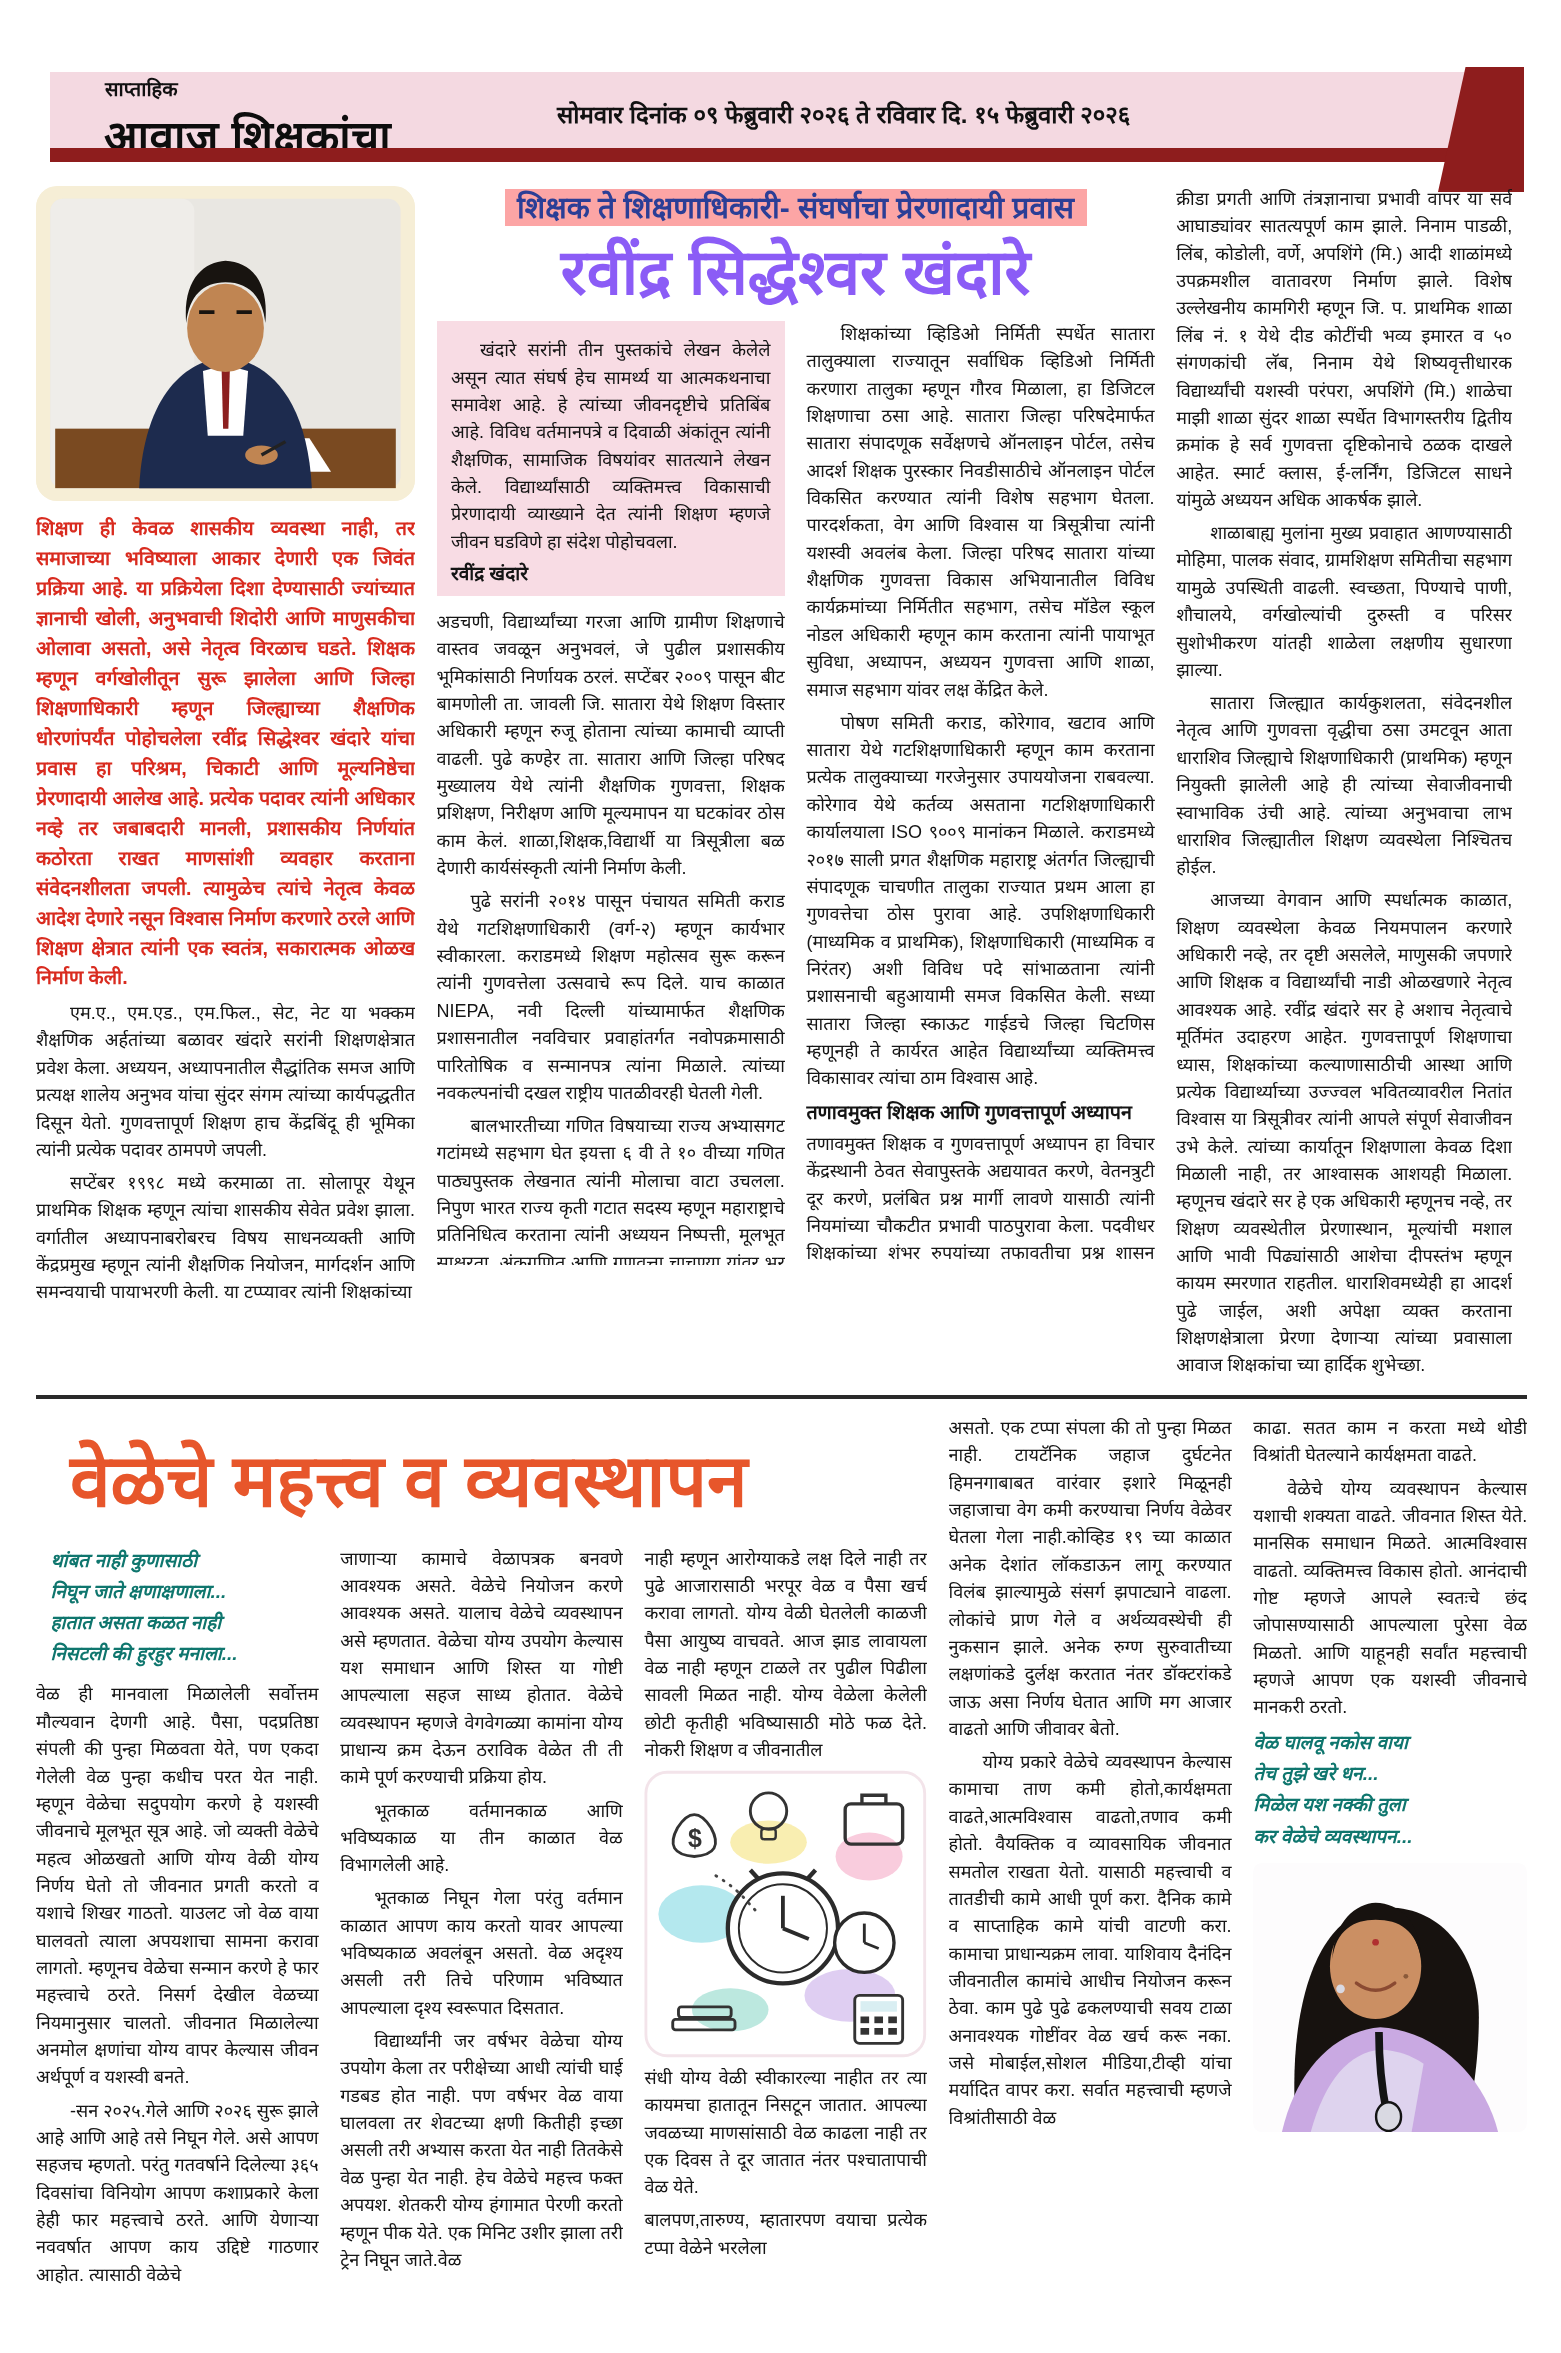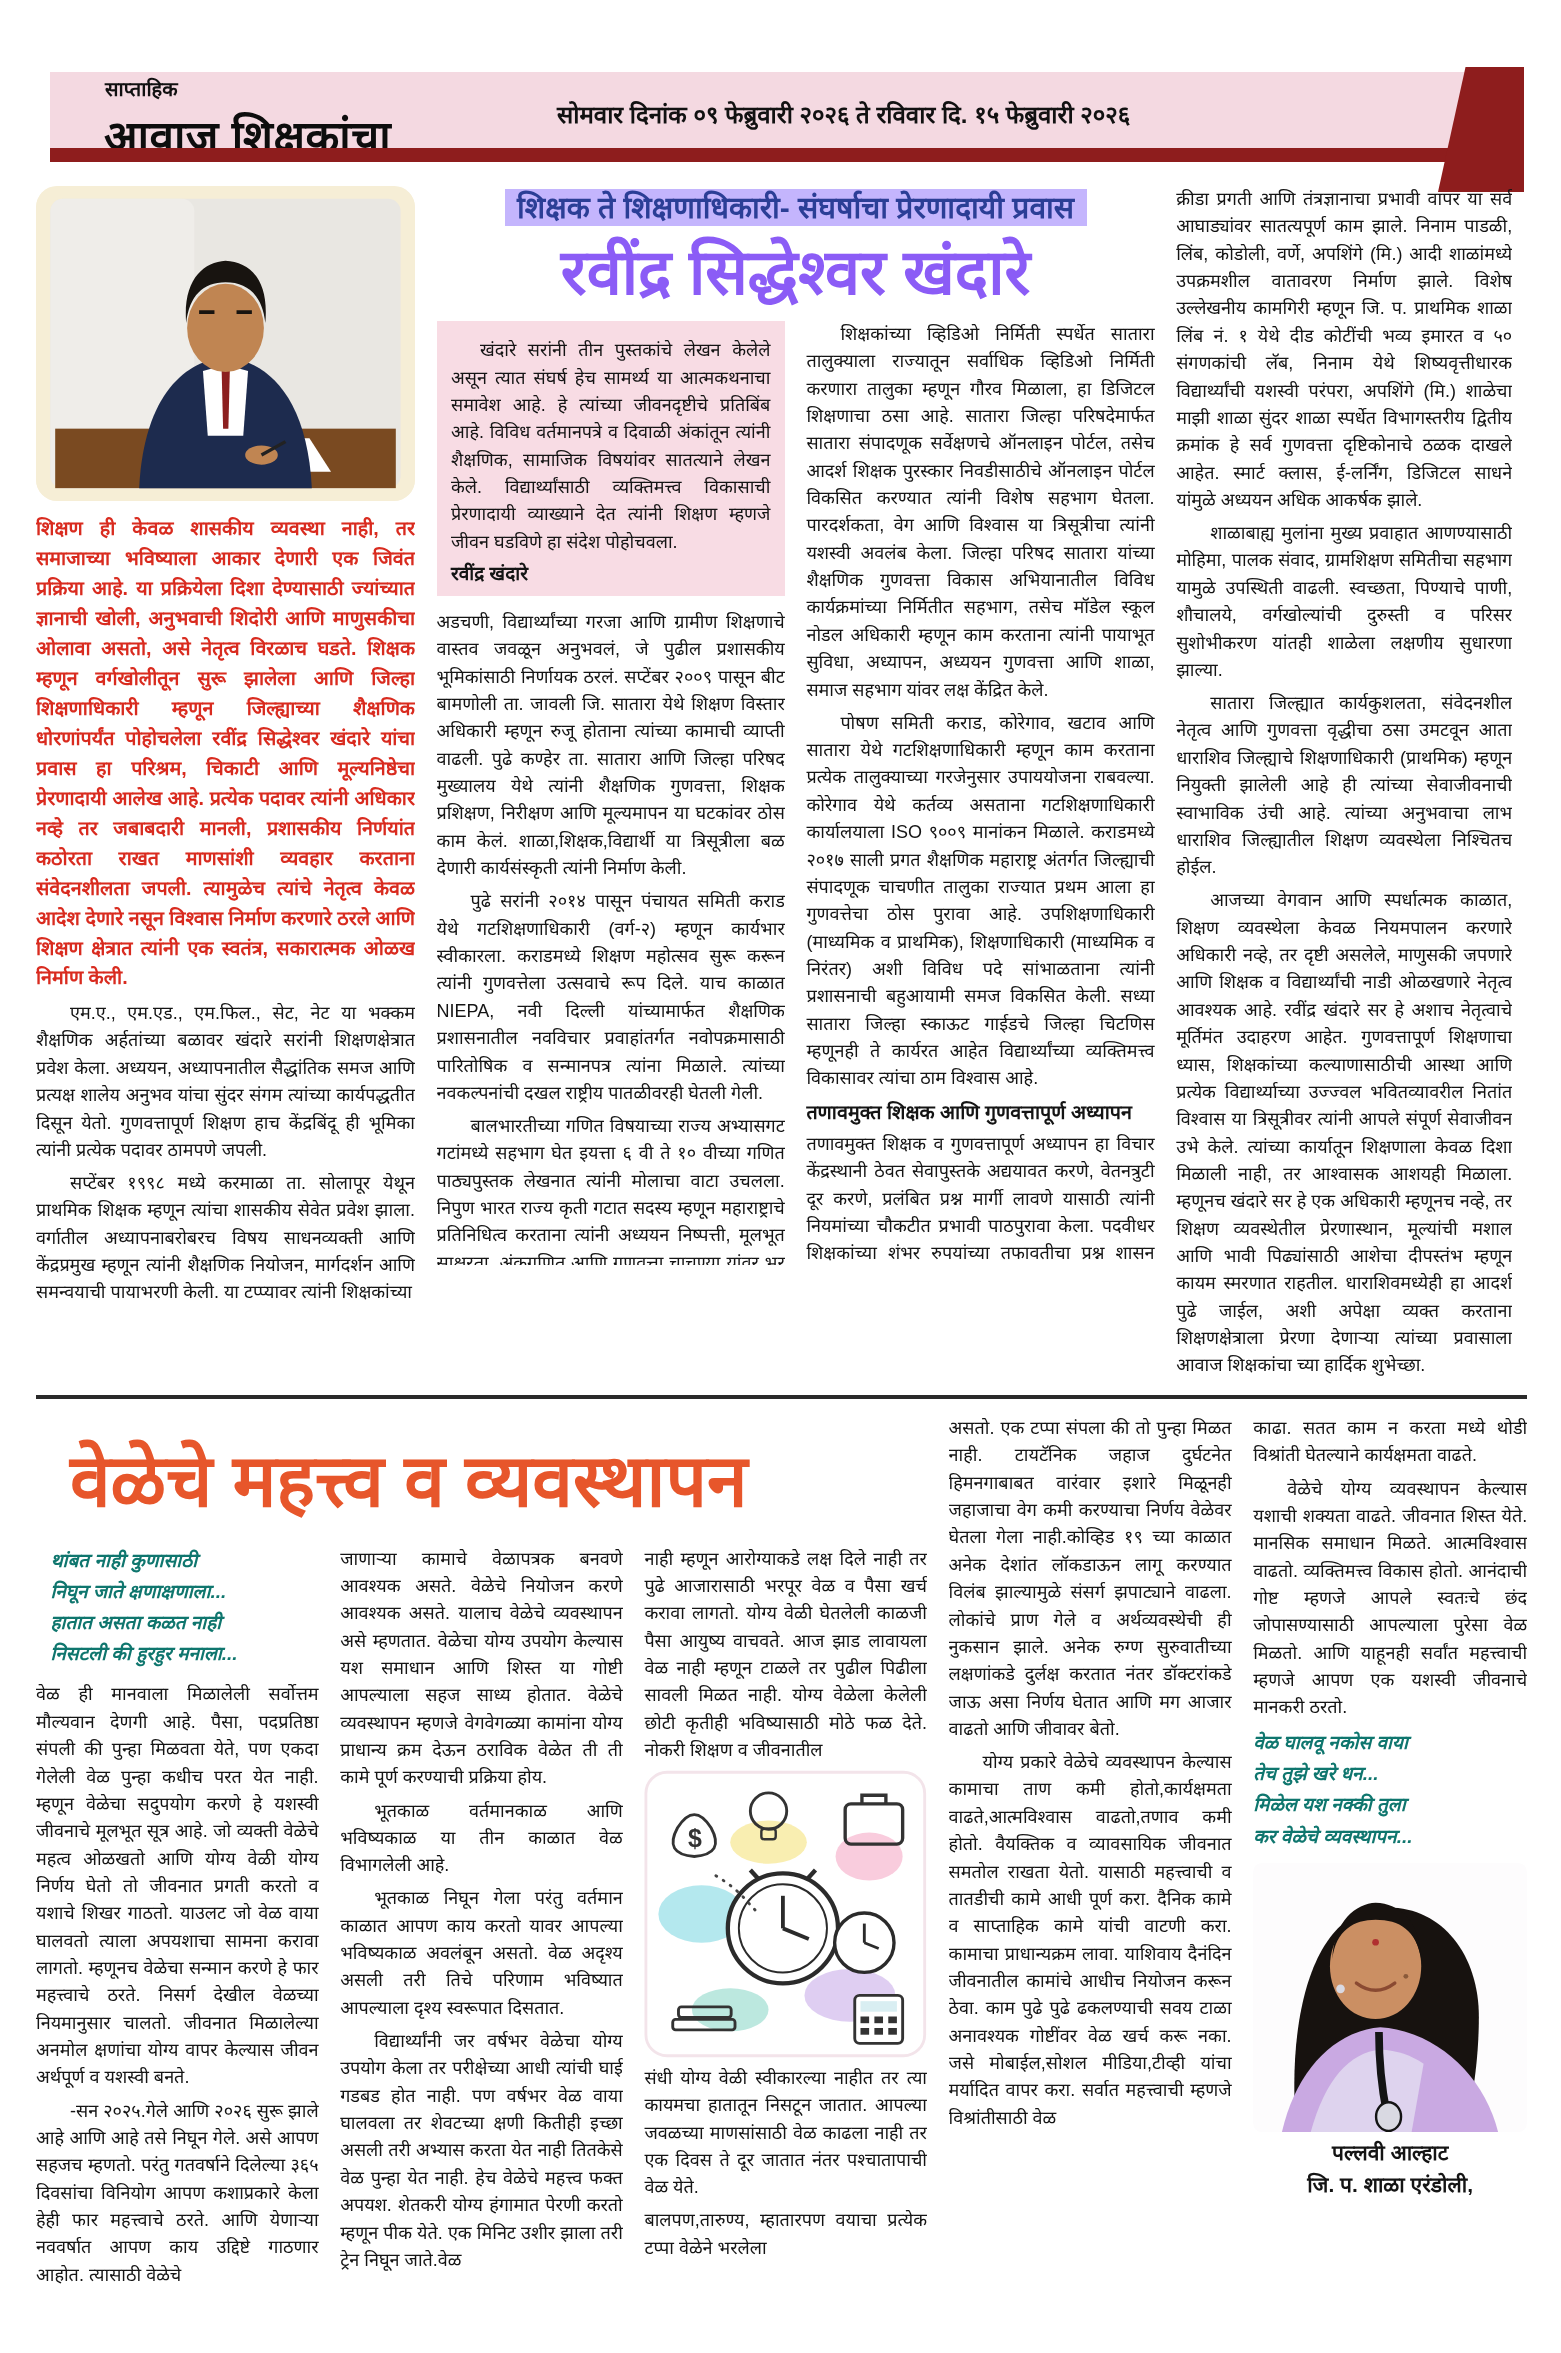--- a/index.html
+++ b/index.html
@@ -17,21 +17,21 @@
   
   .top-article{position:absolute;left:36px;top:186px;width:1491px;height:1201px;overflow:hidden;
         display:grid;grid-template-columns:379px 718px 336px;column-gap:21.6px;}
   .a1-col1{height:1201px;overflow:hidden;}
   .photo-frame{width:379px;height:315px;background:#f6eed6;border-radius:21px;overflow:hidden;margin-bottom:13.4px;}
   .red-intro{color:#d92b1f;font-weight:700;font-size:19.7px;line-height:1.52;text-align:justify;margin:0 0 6.7px;}
   .p{font-size:18px;line-height:1.52;text-align:justify;margin:0 0 5.8px;text-indent:34px;}
   .p.nofirst{text-indent:0;}
   .a1-mid{height:1201px;overflow:hidden;}
   .kicker{text-align:center;font-size:30px;font-weight:700;color:#2b3e96;margin:0 0 10.6px;}
-  .kicker span{background:#c4b5fd;padding:1.9px 12.5px;}
+  .kicker span{background:#fca5a5;padding:1.9px 12.5px;}
   .headline1{font-size:63px;line-height:1.1;color:#8b5cf6;text-align:center;font-weight:800;margin:0 0 14px;}
   .mid-cols{display:grid;grid-template-columns:1fr 1fr;column-gap:21.6px;}
   .mid-cols>div{height:944px;overflow:hidden;}
   .pink-box{background:#f8dce4;padding:16.3px 14.4px 10.6px;margin-bottom:12.5px;}
   .pink-box .p{text-indent:29px;margin-bottom:3.8px;}
   .pink-byline{text-align:left;font-weight:800;font-size:19px;margin:2.9px 0 0;}
   .subhead{font-weight:800;font-size:19.7px;line-height:1.4;margin:2.9px 0 4.8px;}
   .a1-col4{height:1201px;overflow:hidden;display:flex;flex-direction:column;}
   .byline-block{text-align:right;font-weight:800;font-size:22px;line-height:1.55;margin-top:6.7px;}
   
@@ -223,21 +223,17 @@
           <circle cx="255" cy="165" r="7" fill="#b03030"></circle>
           <path d="M215,250 q40,30 80,0" fill="none" stroke="#8a4a32" stroke-width="7" stroke-linecap="round"></path>
           <circle cx="318" cy="236" r="5" fill="#8a5a3a"></circle>
           <path d="M60,560 C90,430 170,350 265,342 C380,350 480,440 510,560 Z" fill="#c9a9e2"></path>
           <path d="M120,560 C150,450 200,395 265,388 C300,390 330,400 355,418 L330,560 Z" fill="#ded3ee"></path>
           <path d="M262,352 C262,420 268,470 278,520" fill="none" stroke="#141414" stroke-width="16"></path>
           <ellipse cx="282" cy="528" rx="26" ry="30" fill="#d9d9e2" stroke="#141414" stroke-width="5"></ellipse>
           <circle cx="182" cy="262" r="9" fill="#d9d9e2"></circle>
         </svg>
       </div>
-      <div class="byline2">
-        <div>पल्लवी आल्हाट</div>
-        <div>जि. प. शाळा एरंडोली,</div>
-      </div>
     </div>
   </div>
 
 </div>
 
 
 </body></html>

